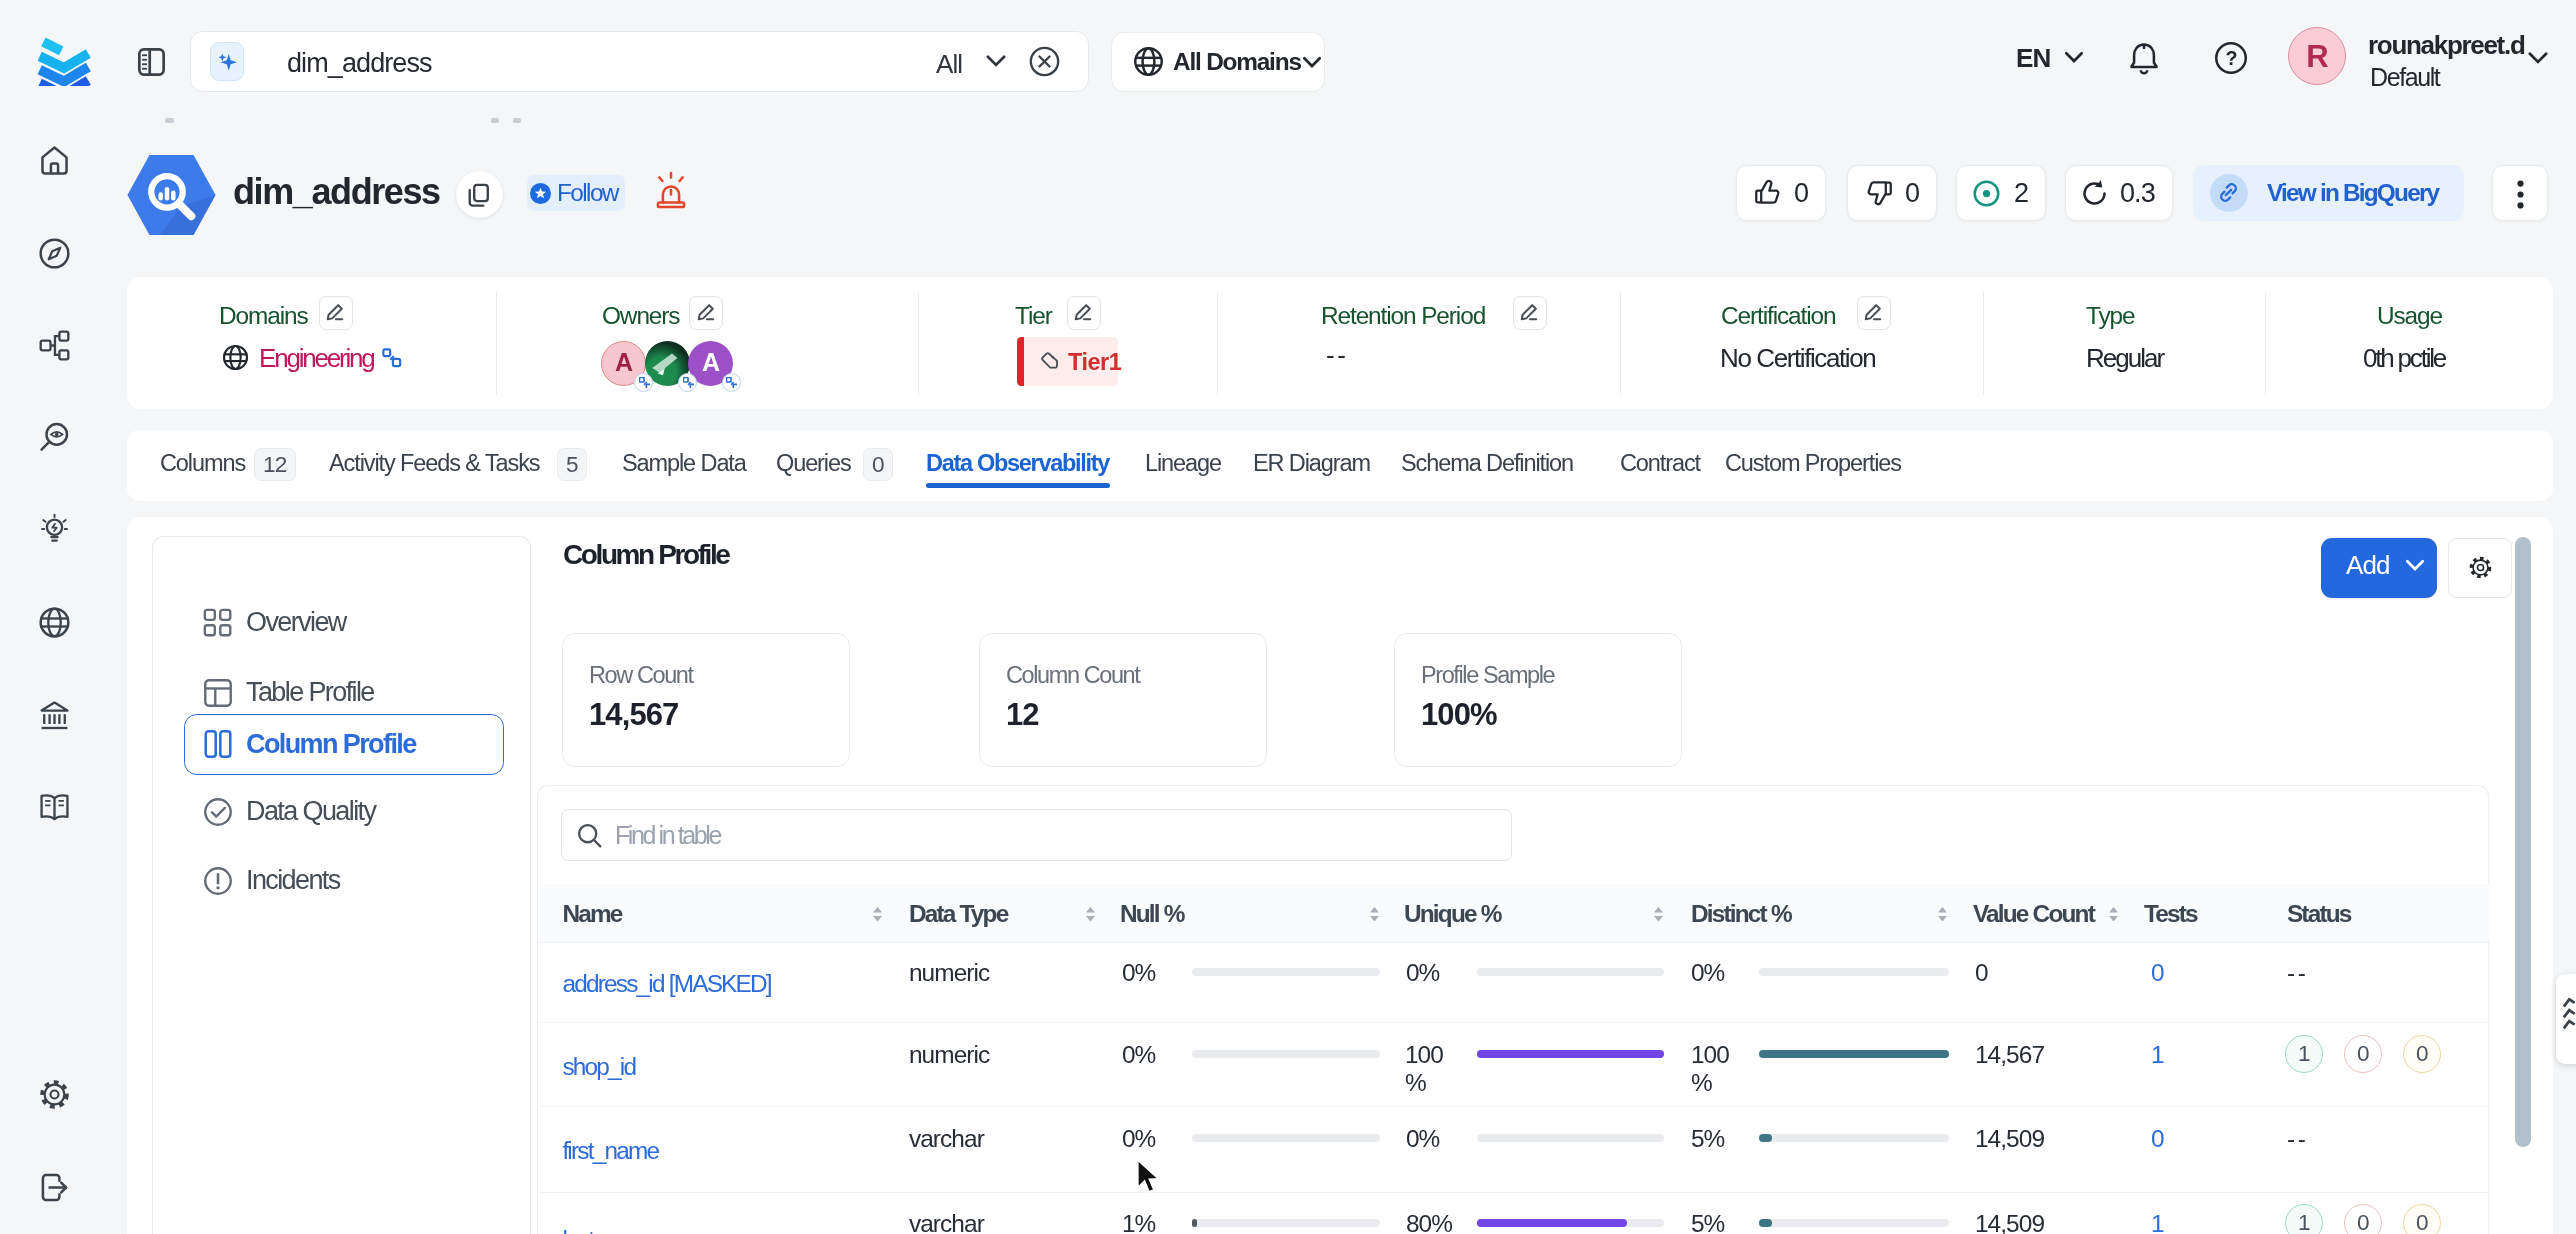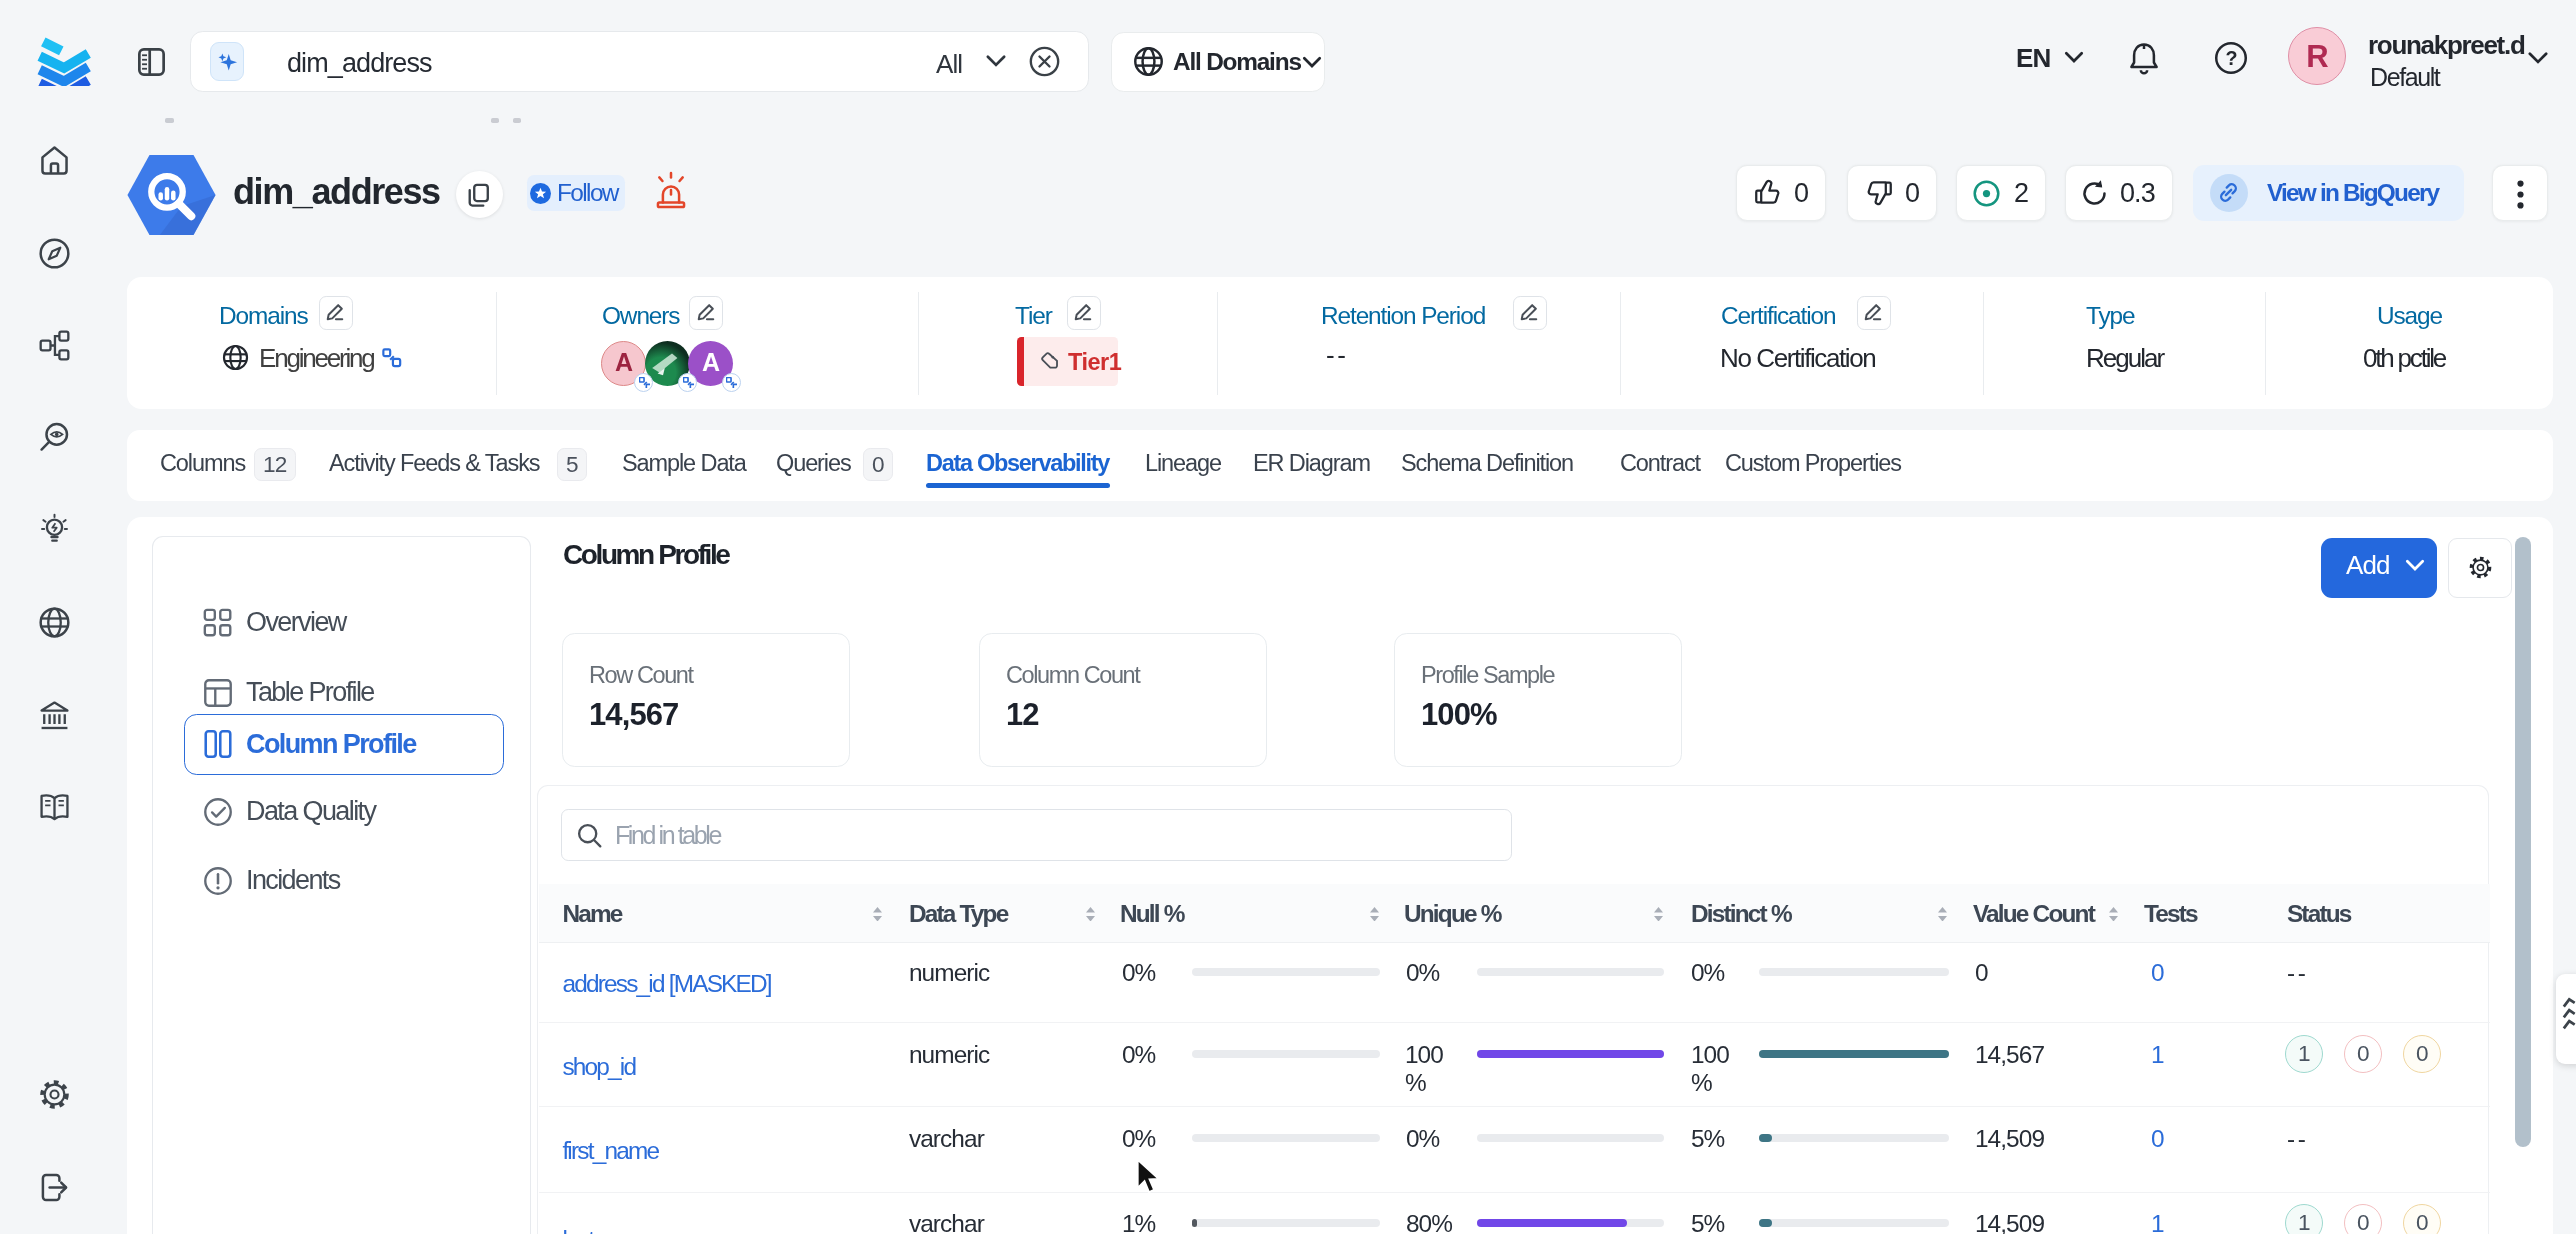--- a/index.html
+++ b/index.html
@@ -1,20 +1,20 @@
 <!DOCTYPE html>
 <html style="font-size:14.5px"><head>
 <meta charset="utf-8">
 <style>
   * { margin:0; padding:0; box-sizing:border-box; }
   html,body { width:2576px; height:1235px; overflow:hidden; }
   body { background:#f4f6f8; font-family:"Liberation Sans", sans-serif; color:#1f242c; position:relative; letter-spacing:-0.9px; }
   .abs { position:absolute; }
   .panel { background:#fff; border-radius:14.5px; }
-  .blue { color:#0369a1; }
+  .blue { color:#14532d; }
   svg { display:block; }
   .pencilbox { width:34px; height:34px; background:#fff; border:0.9px solid #dfe3e8; border-radius:7.2px; }
   .pencil { width:20px; height:20px; }
   svg.pencil { overflow:visible; }
   .badge-rel { width:19px; height:19px; background:#fff; border:0.9px solid #bcd2ef; border-radius:50%; }
   .badge-rel-i { width:11px; height:11px; }
   .tab { position:absolute; top:20px; font-size:23.5px; color:#3a424d; letter-spacing:-1.1px; }
   .tbadge { position:absolute; top:18px; height:33px; padding:0 8.1px; background:#f4f5f7; border:0.9px solid #e9eaee; border-radius:7.2px; font-size:22.6px; color:#4a515c; line-height:32px; }
   .mitem { position:absolute; left:93px; font-size:27px; color:#454d57; font-weight:500; letter-spacing:-1.6px; }
   .thead { position:absolute; top:0; font-size:24.4px; font-weight:700; color:#3d4754; line-height:59px; letter-spacing:-1.8px; }
@@ -274,21 +274,21 @@
   <div class="abs pencilbox" style="left:192px;top:19px;"></div>
   <svg class="abs pencil" style="left:198px;top:25px;" viewBox="0 0 22 22" width="20" height="20">
       <use href="#pencil"></use>
     </svg>
   <svg class="abs" style="left:95px;top:67px;" width="27" height="27" viewBox="0 0 34 34">
     <circle cx="17" cy="17" r="14.5" fill="none" stroke="#23272e" stroke-width="2.7"></circle>
     <ellipse cx="17" cy="17" rx="6.5" ry="14.5" fill="none" stroke="#23272e" stroke-width="2.7"></ellipse>
     <line x1="2.5" y1="13" x2="31.5" y2="13" stroke="#23272e" stroke-width="2.7"></line>
     <line x1="2.5" y1="21.5" x2="31.5" y2="21.5" stroke="#23272e" stroke-width="2.7"></line>
   </svg>
-  <div class="abs" style="left:132px;top:66px;font-size:26px;color:#404040;letter-spacing:-2.2px;">Engineering</div>
+  <div class="abs" style="left:132px;top:66px;font-size:26px;color:#be185d;letter-spacing:-2.2px;">Engineering</div>
   <svg class="abs" style="left:255px;top:71px;" width="20" height="20" viewBox="0 0 22 22">
     <rect x="1.5" y="1.5" width="7.5" height="7.5" rx="1.5" fill="none" stroke="#2b6cd9" stroke-width="2.4"></rect>
     <rect x="12" y="12" width="8" height="8" rx="2" fill="none" stroke="#2b6cd9" stroke-width="2.4"></rect>
     <path d="M9 13 L13 9" stroke="#2b6cd9" stroke-width="2.4"></path>
   </svg>
 
   <div class="abs blue" style="left:475px;top:25px;font-size:24.4px;font-weight:500;letter-spacing:-1.1px;">Owners</div>
   <div class="abs pencilbox" style="left:562px;top:19px;"></div>
   <svg class="abs pencil" style="left:569px;top:25px;" viewBox="0 0 22 22" width="20" height="20">
       <use href="#pencil"></use>

